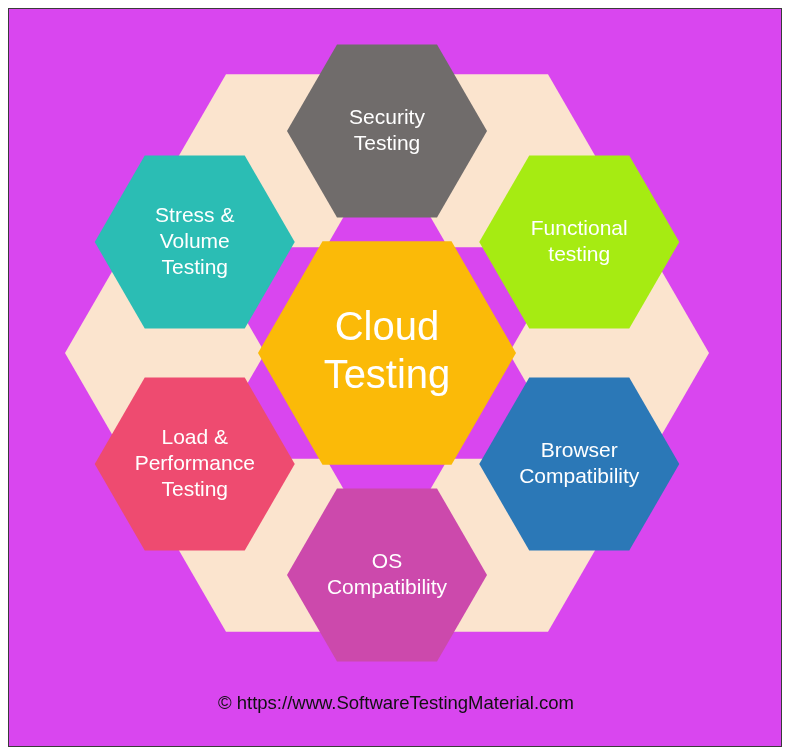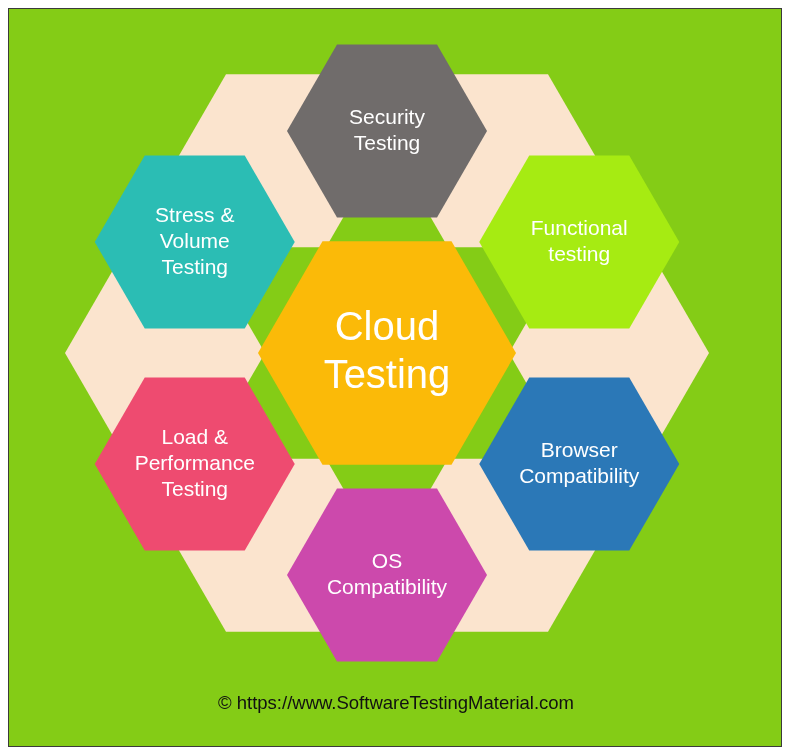--- a/index.html
+++ b/index.html
@@ -14,21 +14,21 @@
     font-family: "Liberation Sans", sans-serif;
     overflow: hidden;
   }
   #frame {
     position: absolute;
     left: 8px;
     top: 8px;
     width: 774px;
     height: 739px;
     border: 1px solid #3b3b3b;
-    background: #84cc16;
+    background: #d946ef;
     box-sizing: border-box;
   }
   #canvas {
     position: absolute;
     left: 0;
     top: 0;
     width: 774px;
     height: 739px;
   }
   #diagram-svg {

